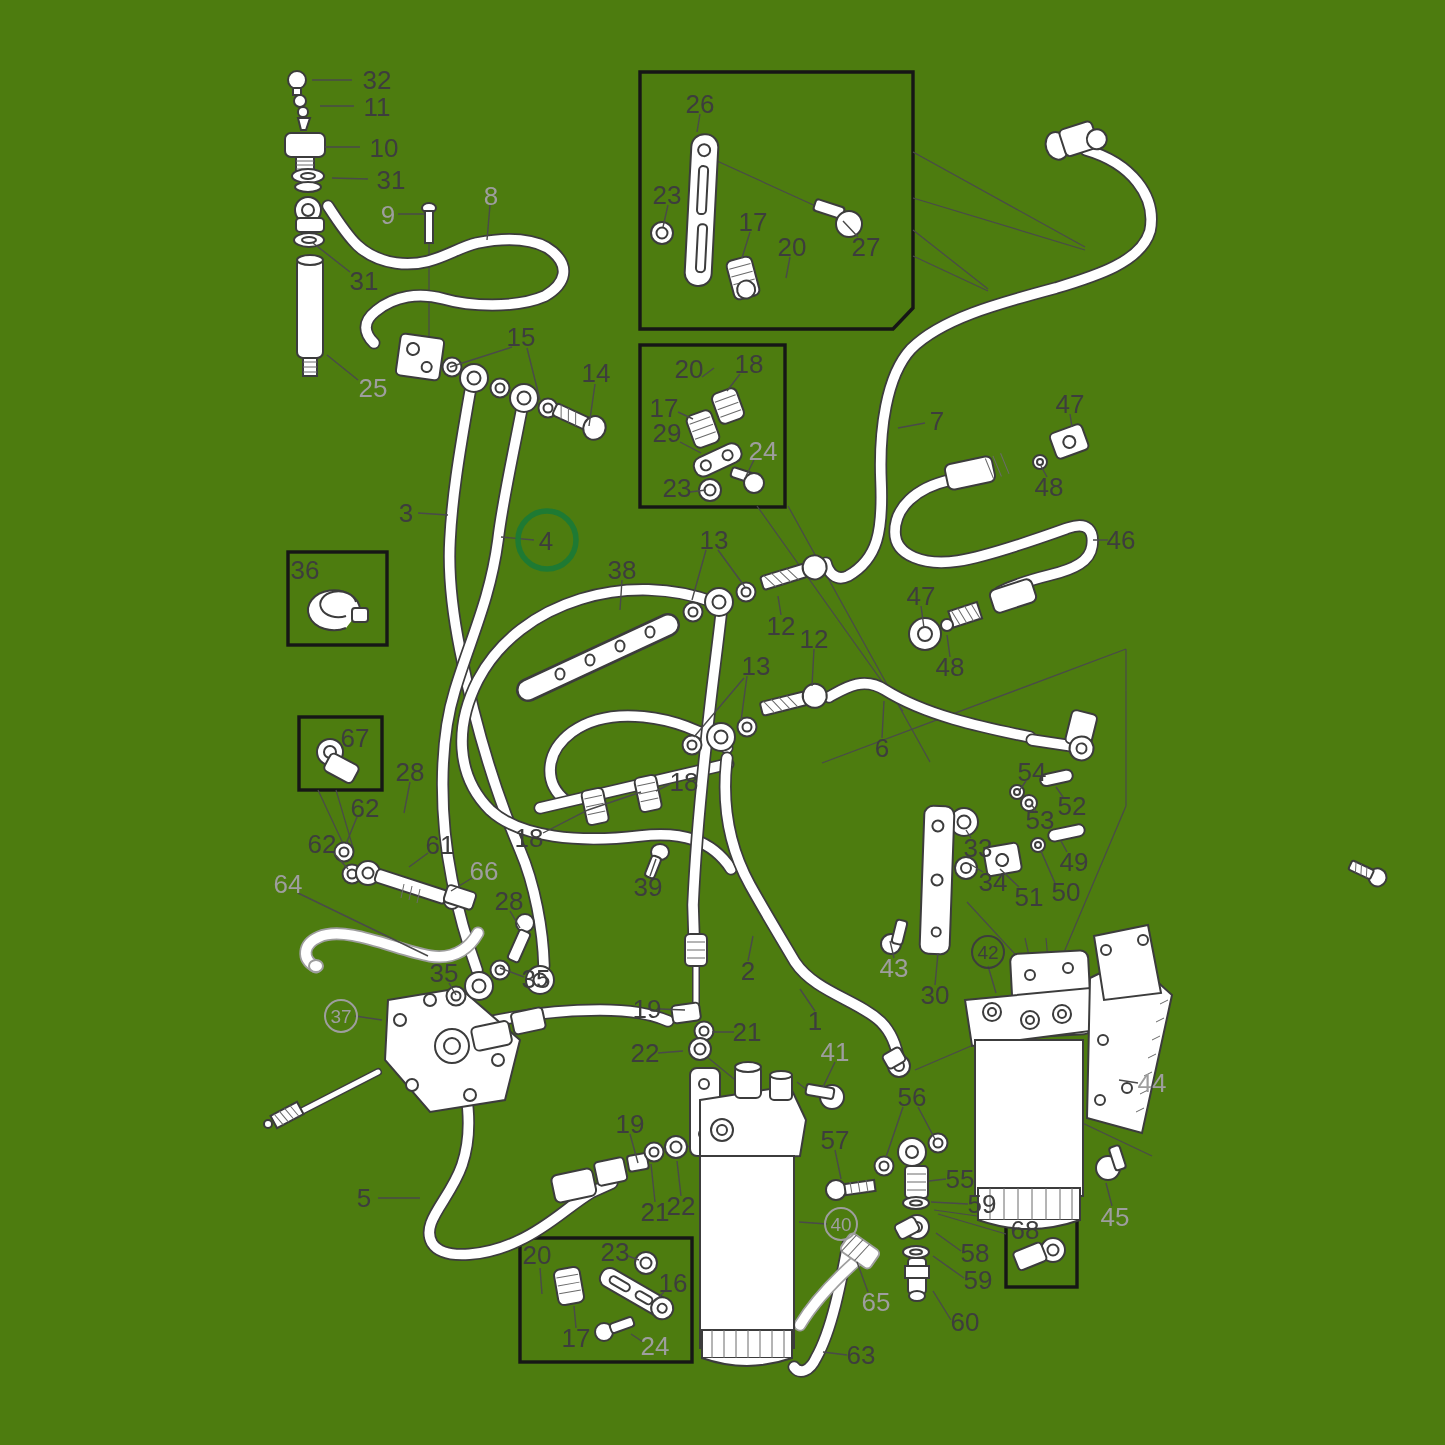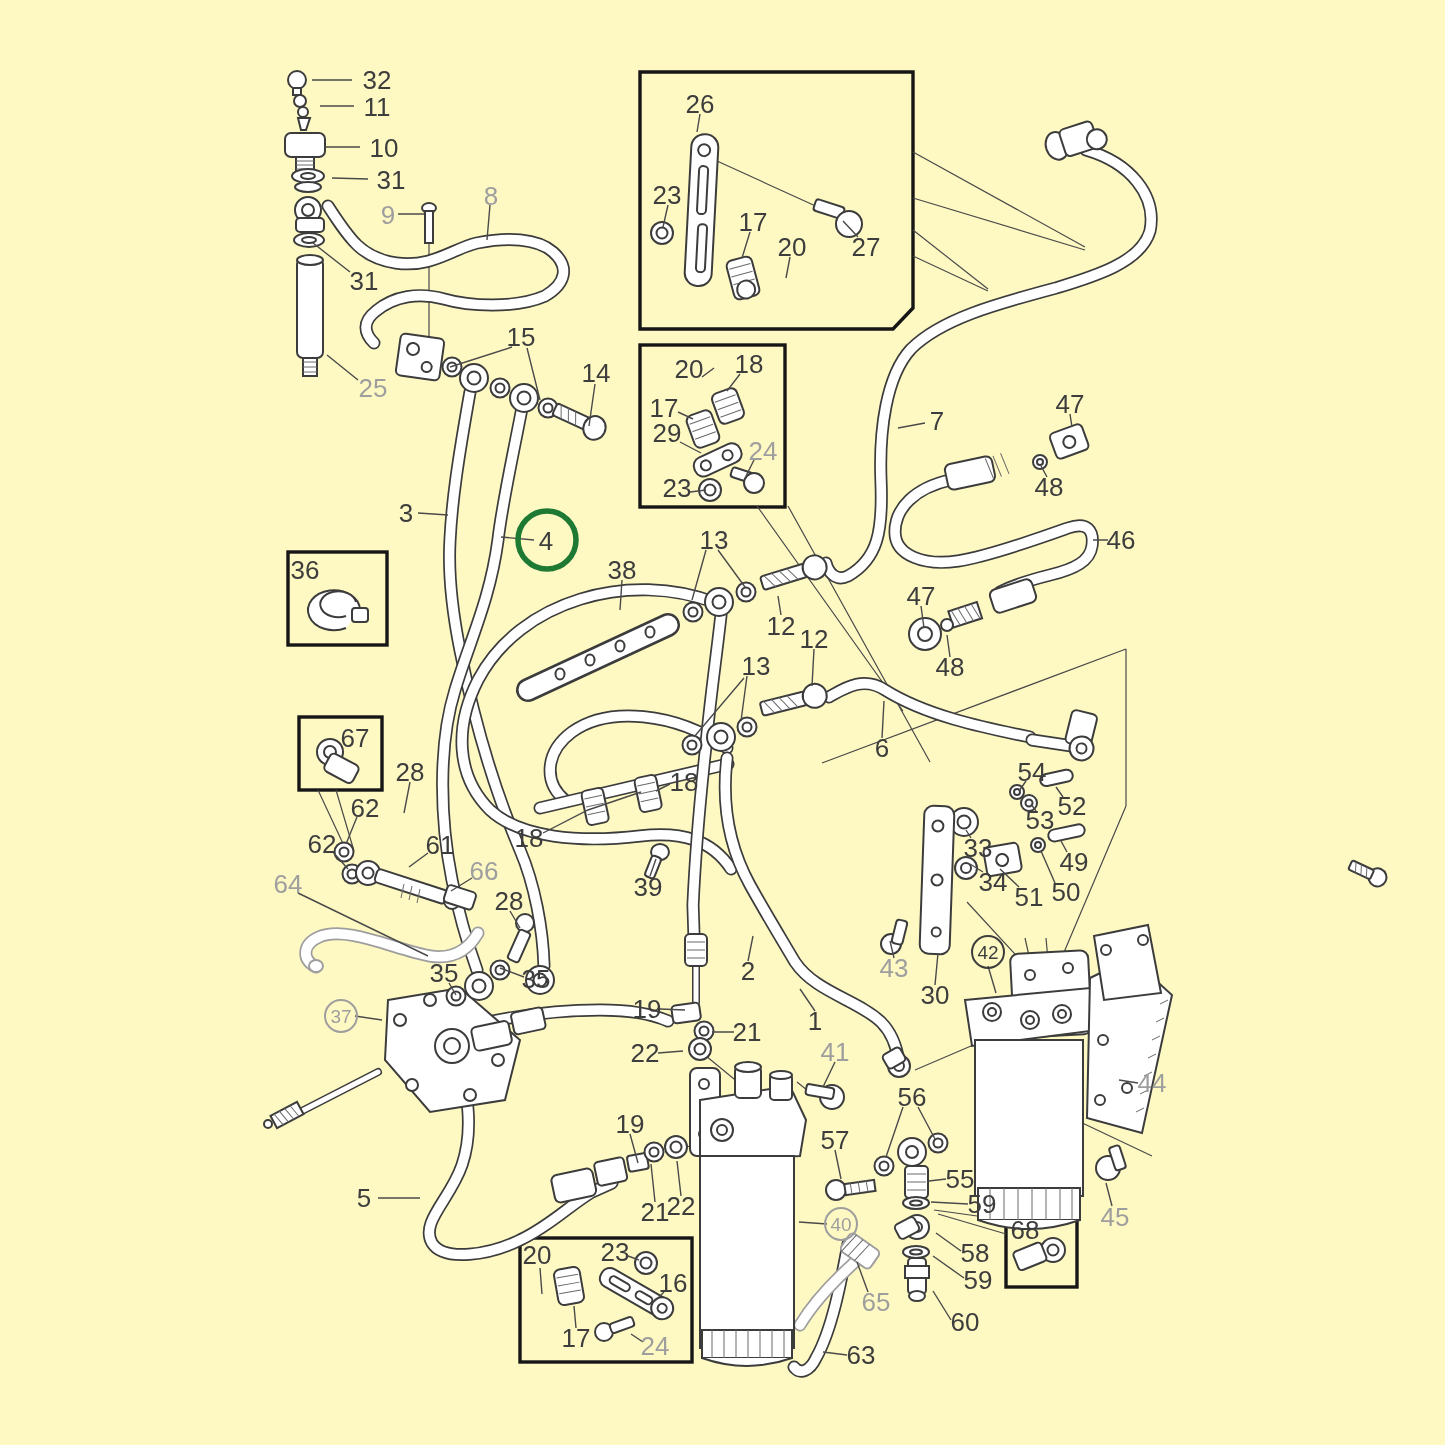--- a/index.html
+++ b/index.html
@@ -1,16 +1,16 @@
 <!DOCTYPE html>
 <html><head>
 <meta charset="utf-8">
 <style>
   html,body{margin:0;padding:0;background:#fff;}
-  #page{width:1445px;height:1445px;position:relative;background:#fef9c3;overflow:hidden;text-align:right;}
+  #page{width:1445px;height:1445px;position:relative;background:#4d7c0f;overflow:hidden;text-align:right;}
   svg{display:block;}
   
   .ld{stroke:#4a4a4a;stroke-width:1.4;fill:none;}
   .ct{stroke:#4a4a4a;stroke-width:1.2;fill:none;}
   .bx{fill:none;stroke:#161616;stroke-width:3.4;}
   .to{stroke:#3c3c3c;stroke-width:13;fill:none;stroke-linecap:round;}
   .ti{stroke:#ffffff;stroke-width:9.6;fill:none;stroke-linecap:round;}
   .to2{stroke:#3c3c3c;stroke-width:8;fill:none;stroke-linecap:round;}
   .ti2{stroke:#ffffff;stroke-width:5;fill:none;stroke-linecap:round;}
   .go{stroke:#9e9e9e;}

